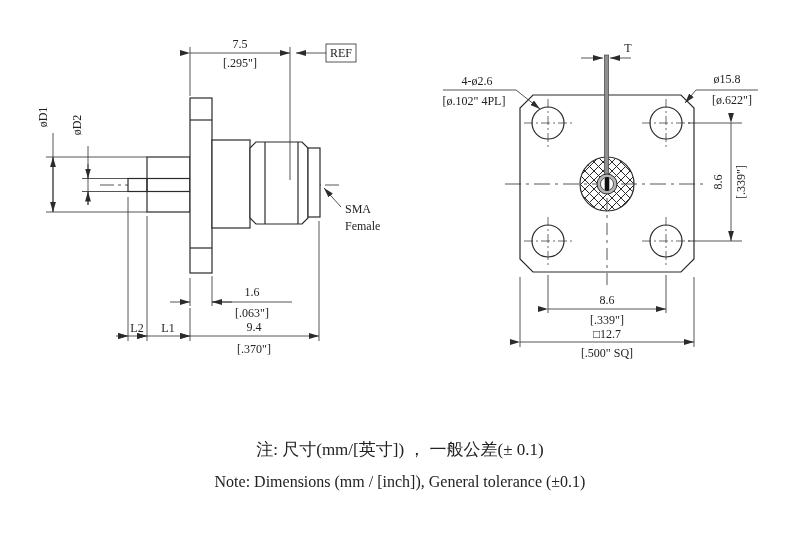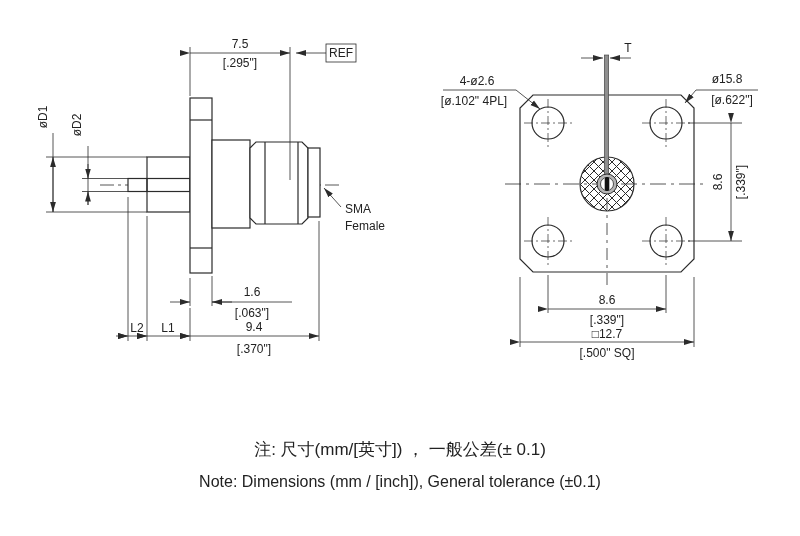--- a/index.html
+++ b/index.html
@@ -1,17 +1,17 @@
 <!DOCTYPE html>
 <html><head>
 <meta charset="utf-8">
 <style>
   html,body{margin:0;padding:0;background:#ffffff;}
   .page{position:relative;width:800px;height:536px;background:#fff;overflow:hidden;
-        font-family:Liberation Sans, sans-serif;}
+        font-family:Liberation Serif, serif;}
   svg{display:block}
   text{fill:#222222;}
   .dim{font-size:12px;}
   .note-zh{font-size:17px;}
   .note-en{font-size:16px;}
 </style>
 </head>
 <body>
 
 <div class="page">

